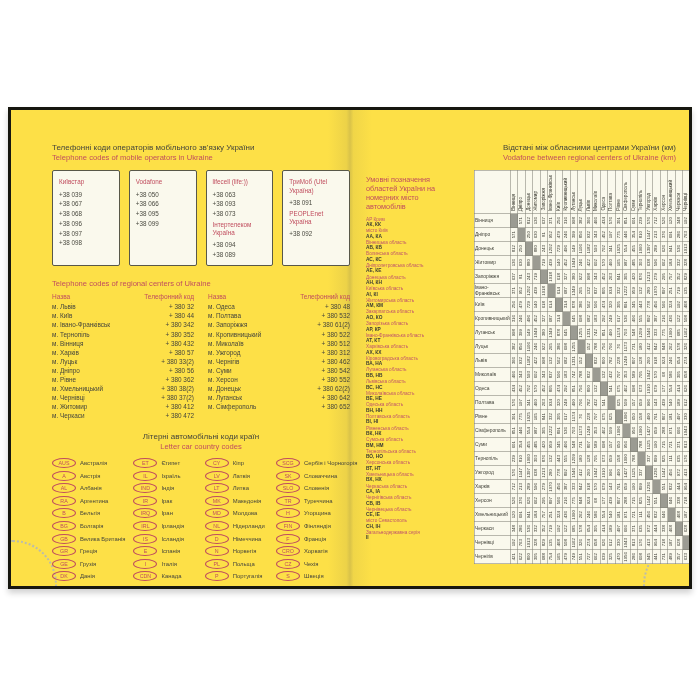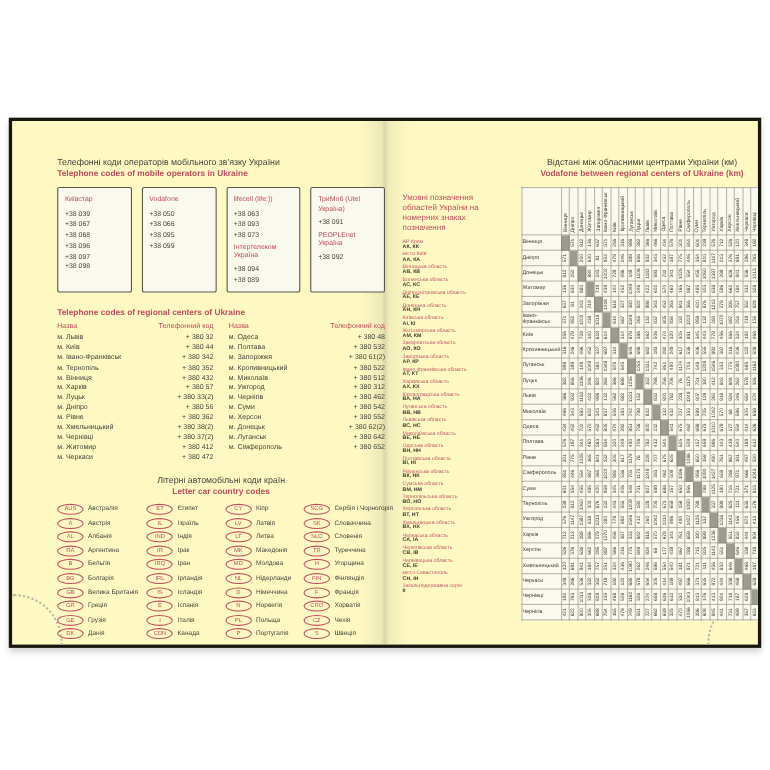--- a/index.html
+++ b/index.html
@@ -1,27 +1,27 @@
 <!DOCTYPE html>
 <html><head>
 <meta charset="utf-8">
 <style>
   html,body{margin:0;padding:0;width:700px;height:700px;background:#ffffff;overflow:hidden;
     font-family:"Liberation Sans", sans-serif;-webkit-font-smoothing:antialiased;}
-  .book{position:absolute;left:8px;top:107px;width:678px;height:476px;background:#fef9c3;
+  .book{position:absolute;left:8px;top:107px;width:678px;height:476px;background:#fde047;
     border:3px solid #17170f;overflow:hidden;box-shadow:0 4px 6px rgba(0,0,0,.18);}
   .spine{position:absolute;left:50%;top:0;width:44px;height:100%;transform:translateX(-50%);
     background:linear-gradient(90deg,rgba(0,0,0,0) 0%,rgba(90,90,80,.10) 42%,rgba(90,90,80,.22) 50%,rgba(90,90,80,.08) 58%,rgba(0,0,0,0) 100%);pointer-events:none;}
   .corner-dots{position:absolute;width:84px;height:84px;border:2px dotted #bcbcab;border-radius:50%;}
   .cd-l{left:-42px;bottom:-42px;} .cd-r{right:-42px;bottom:-42px;}
   .page{position:absolute;top:0;width:50%;height:100%;}
   .lp{left:0;} .rp{left:50%;}
   .lp-inner{padding:33px 0 0 41px;width:298px;}
   .sec-title{font-size:8px;color:#45453b;line-height:1.25;}
-  .sec-sub{font-size:7.6px;color:#c04d5e;line-height:1.25;font-weight:bold;}
+  .sec-sub{font-size:7.6px;color:#c04d5e;line-height:1.25;}
   
   .op-row{display:flex;gap:9px;margin-top:8px;}
   .op-box{width:62px;min-height:61px;border:1px solid #585849;border-radius:2px;background:#faf9ed;
     padding:5px 3px 5px 6px;font-size:6.3px;}
   .op-label{color:#c04d5e;line-height:1.3;margin:2px 0 3px 0;}
   .op-num{color:#4a4a40;line-height:1.55;}
   
   .phone-sec{margin-top:13px;}
   .phone-groups{display:flex;gap:14px;margin-top:5px;}
   .phone-group{width:142px;}
@@ -399,21 +399,21 @@
       </div>
     </div>
   </div>
 
   <div class="page rp">
     <div class="rp-titles">
       <div class="sec-title">Відстані між обласними центрами України (км)</div>
       <div class="sec-sub">Vodafone between regional centers of Ukraine (km)</div>
     </div>
     <div class="legend">
-      <div class="legend-head">Умовні позначення областей України на номерних знаках позначення</div>
+      <div class="legend-head">Умовні позначення областей України на номерних місто автомобілів</div>
       <div>
           <div class="legend-entry">
             <div class="legend-region">АР Крим</div>
             <div class="legend-codes">АК, КК</div>
           </div>
           <div class="legend-entry">
             <div class="legend-region">місто Київ</div>
             <div class="legend-codes">АА, КА</div>
           </div>
           <div class="legend-entry">

